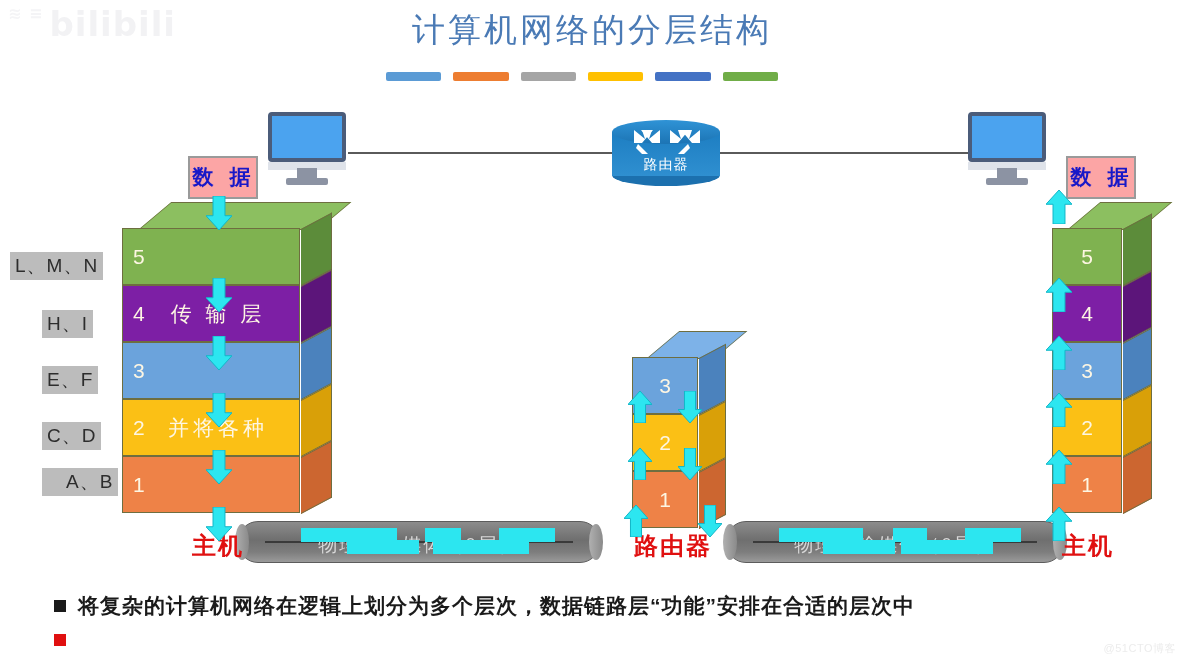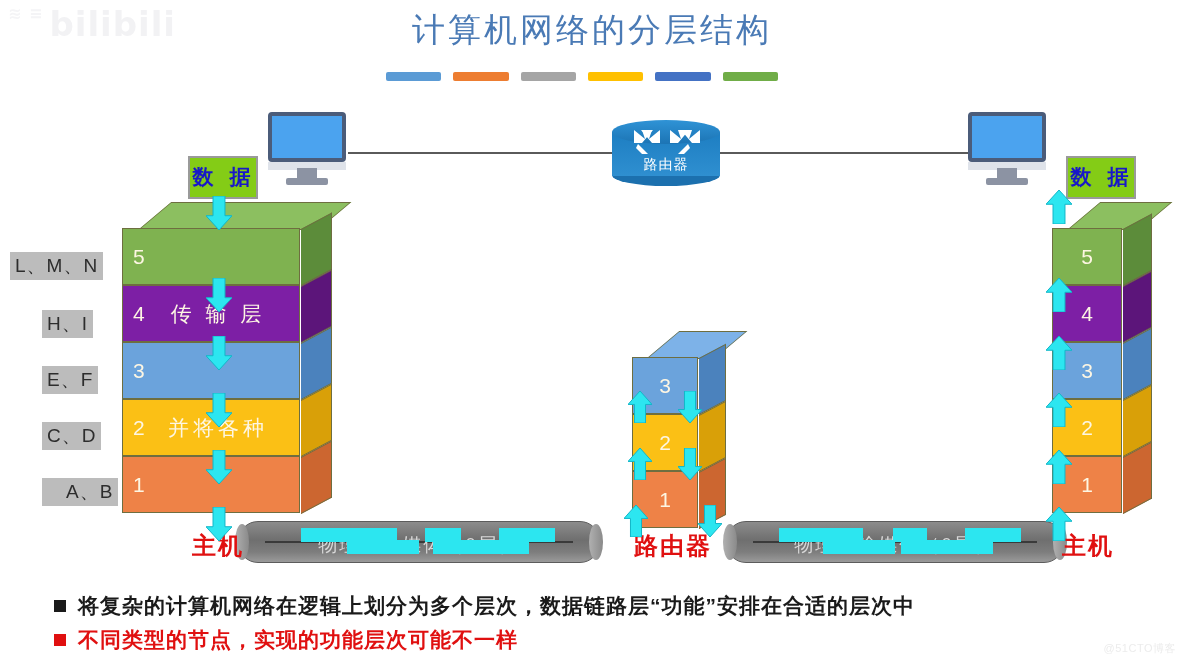--- a/index.html
+++ b/index.html
@@ -40,25 +40,25 @@
   }
   .hand{font-size:17px;}
   .lbl{
     position:absolute;font-size:19px;letter-spacing:1px;
     background:#bcbcbc;color:#2d2d2d;padding:1px 5px;white-space:nowrap;
   }
   #lbl0{left:10px;top:252px;}
   #lbl1{left:42px;top:310px;}
   #lbl2{left:42px;top:366px;}
   #lbl3{left:42px;top:422px;}
-  #lbl4{left:42px;top:478px;padding-left:24px;}
+  #lbl4{left:42px;top:468px;padding-left:24px;}
 
   
   .databox{
-    position:absolute;background:#84cc16;border:2px solid #9a9a9a;
+    position:absolute;background:#fca5a5;border:2px solid #9a9a9a;
     color:#1818c8;font-weight:bold;font-size:21px;letter-spacing:5px;
     text-align:center;padding:5px 0 6px 2px;width:64px;
   }
   #data-left{left:188px;top:156px;}
   #data-right{left:1066px;top:156px;}
 
   
   .monitor{position:absolute;width:82px;height:74px;}
   .mon-screen{
     position:absolute;left:0;top:0;width:78px;height:50px;
@@ -309,21 +309,20 @@
   <div class="redcap" id="cap-router">路由器</div>
   <div class="redcap" id="cap-host-r">主机</div>
 
   <div class="bullets">
     <div class="blt b1">
       <div class="sq"></div>
       <div class="blt-txt">将复杂的计算机网络在逻辑上划分为多个层次，数据链路层“功能”安排在合适的层次中</div>
     </div>
     <div class="blt b2">
       <div class="sq"></div>
-      <div class="blt-txt">不同类型的节点，实现的功能层次可能不一样</div>
     </div>
   </div>
 
 <div class="arrow" style="left: 206px; top: 196px;">
       <svg width="26" height="34" viewBox="0 0 26 34">
         <path d="M0,19.72 L13,34 L26,19.72 L18.98,19.72 L18.98,0 L7.02,0 L7.02,19.72 Z" fill="#2ce6f0" stroke="#12b6c8" stroke-width="1"></path>
       </svg>
     </div>
     <div class="arrow" style="left: 206px; top: 278px;">
       <svg width="26" height="34" viewBox="0 0 26 34">

